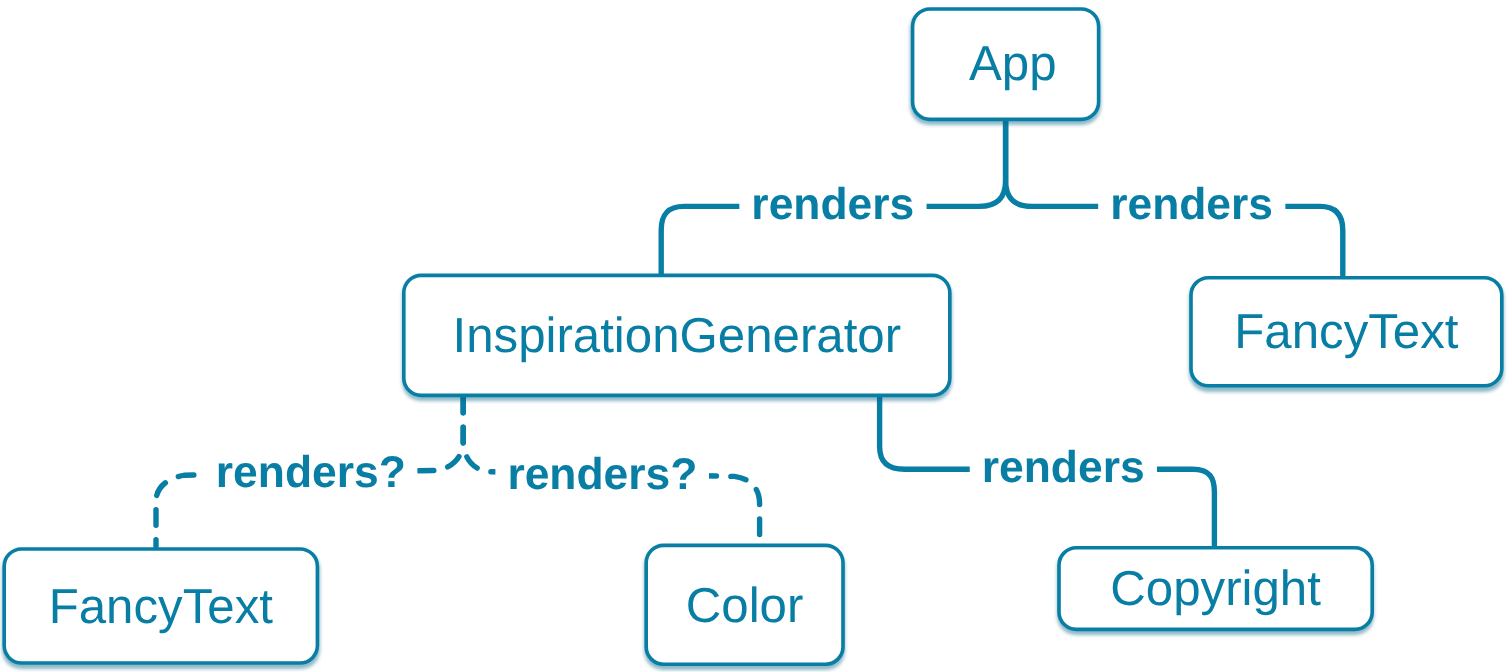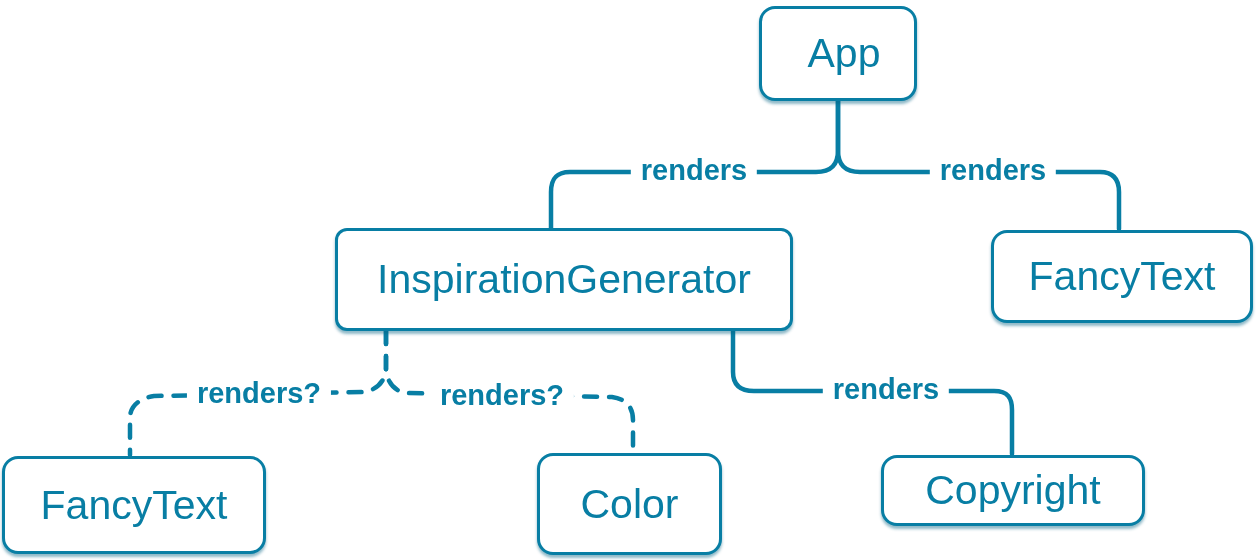--- a/index.html
+++ b/index.html
@@ -44,31 +44,31 @@
     color: #087ea4;
     font-size: 41px;
     font-weight: 400;
     white-space: nowrap;
   }
   .edge-label {
     position: absolute;
     transform: translate(-50%, -50%);
     background: #ffffff;
     color: #087ea4;
-    font-size: 29px;
+    font-size: 37px;
     font-weight: 700;
     padding: 1px 10px;
     white-space: nowrap;
     line-height: 1.1;
   }
   .node-app        { left: 759px; top: 6px;   width: 158px; height: 95px; padding-left: 12px;  }
-  .node-ig         { left: 335px; top: 228px; width: 458px; height: 103px; border-radius: 12px; }
+  .node-ig         { left: 335px; top: 228px; width: 458px; height: 103px; }
   .node-ft-top     { left: 991px; top: 230px; width: 262px; height: 93px;  }
   .node-ft-bottom  { left: 2px;   top: 456px; width: 264px; height: 98px;  }
-  .node-color      { left: 537px; top: 453px; width: 185px; height: 102px; }
+  .node-color      { left: 537px; top: 453px; width: 167px; height: 102px; }
   .node-copyright  { left: 881px; top: 455px; width: 264px; height: 71px;  }
   .label-1 { left: 694px;  top: 171px; }
   .label-2 { left: 993px;  top: 171px; }
   .label-3 { left: 259px;  top: 394px; }
   .label-4 { left: 502px;  top: 396px; }
   .label-5 { left: 886px;  top: 390px; }
 </style>
 </head>
 <body>
 

